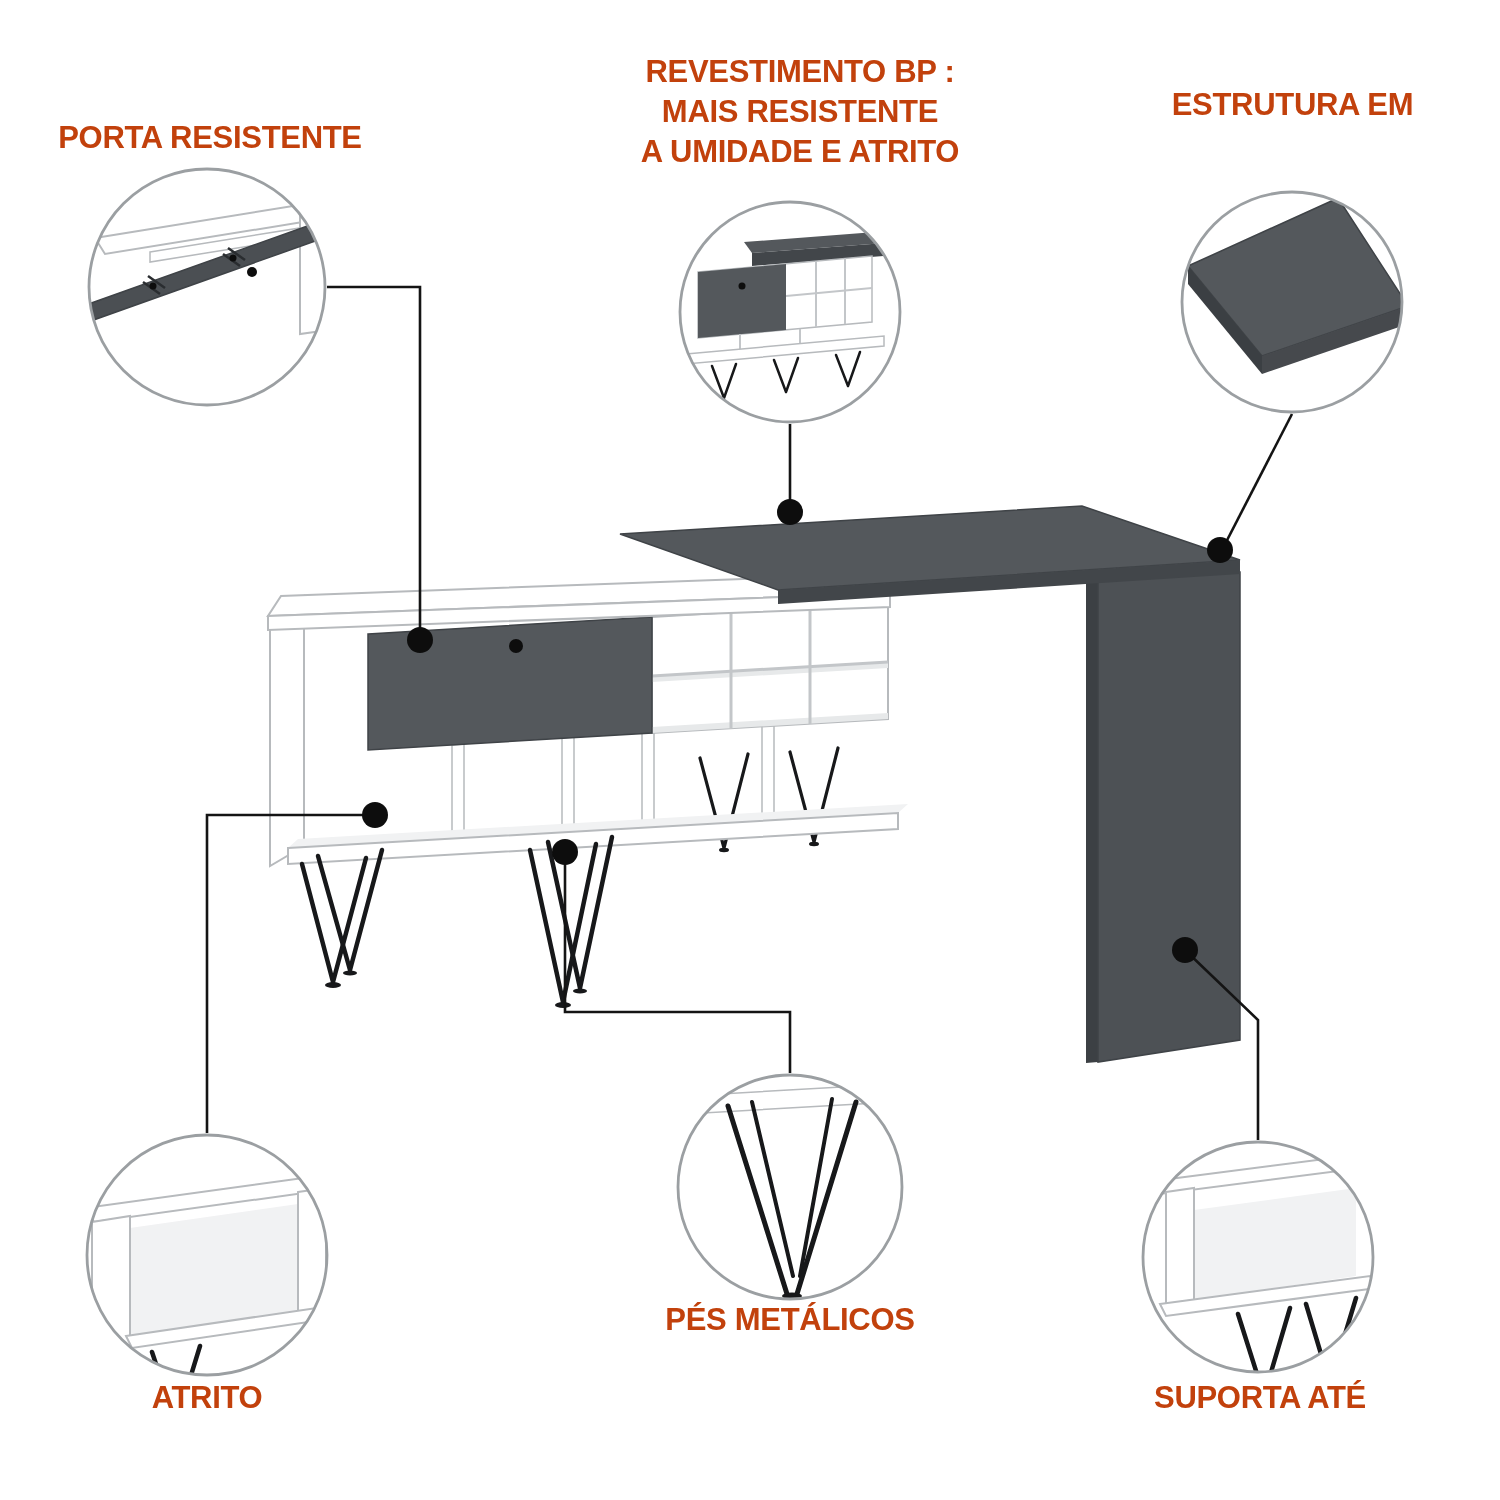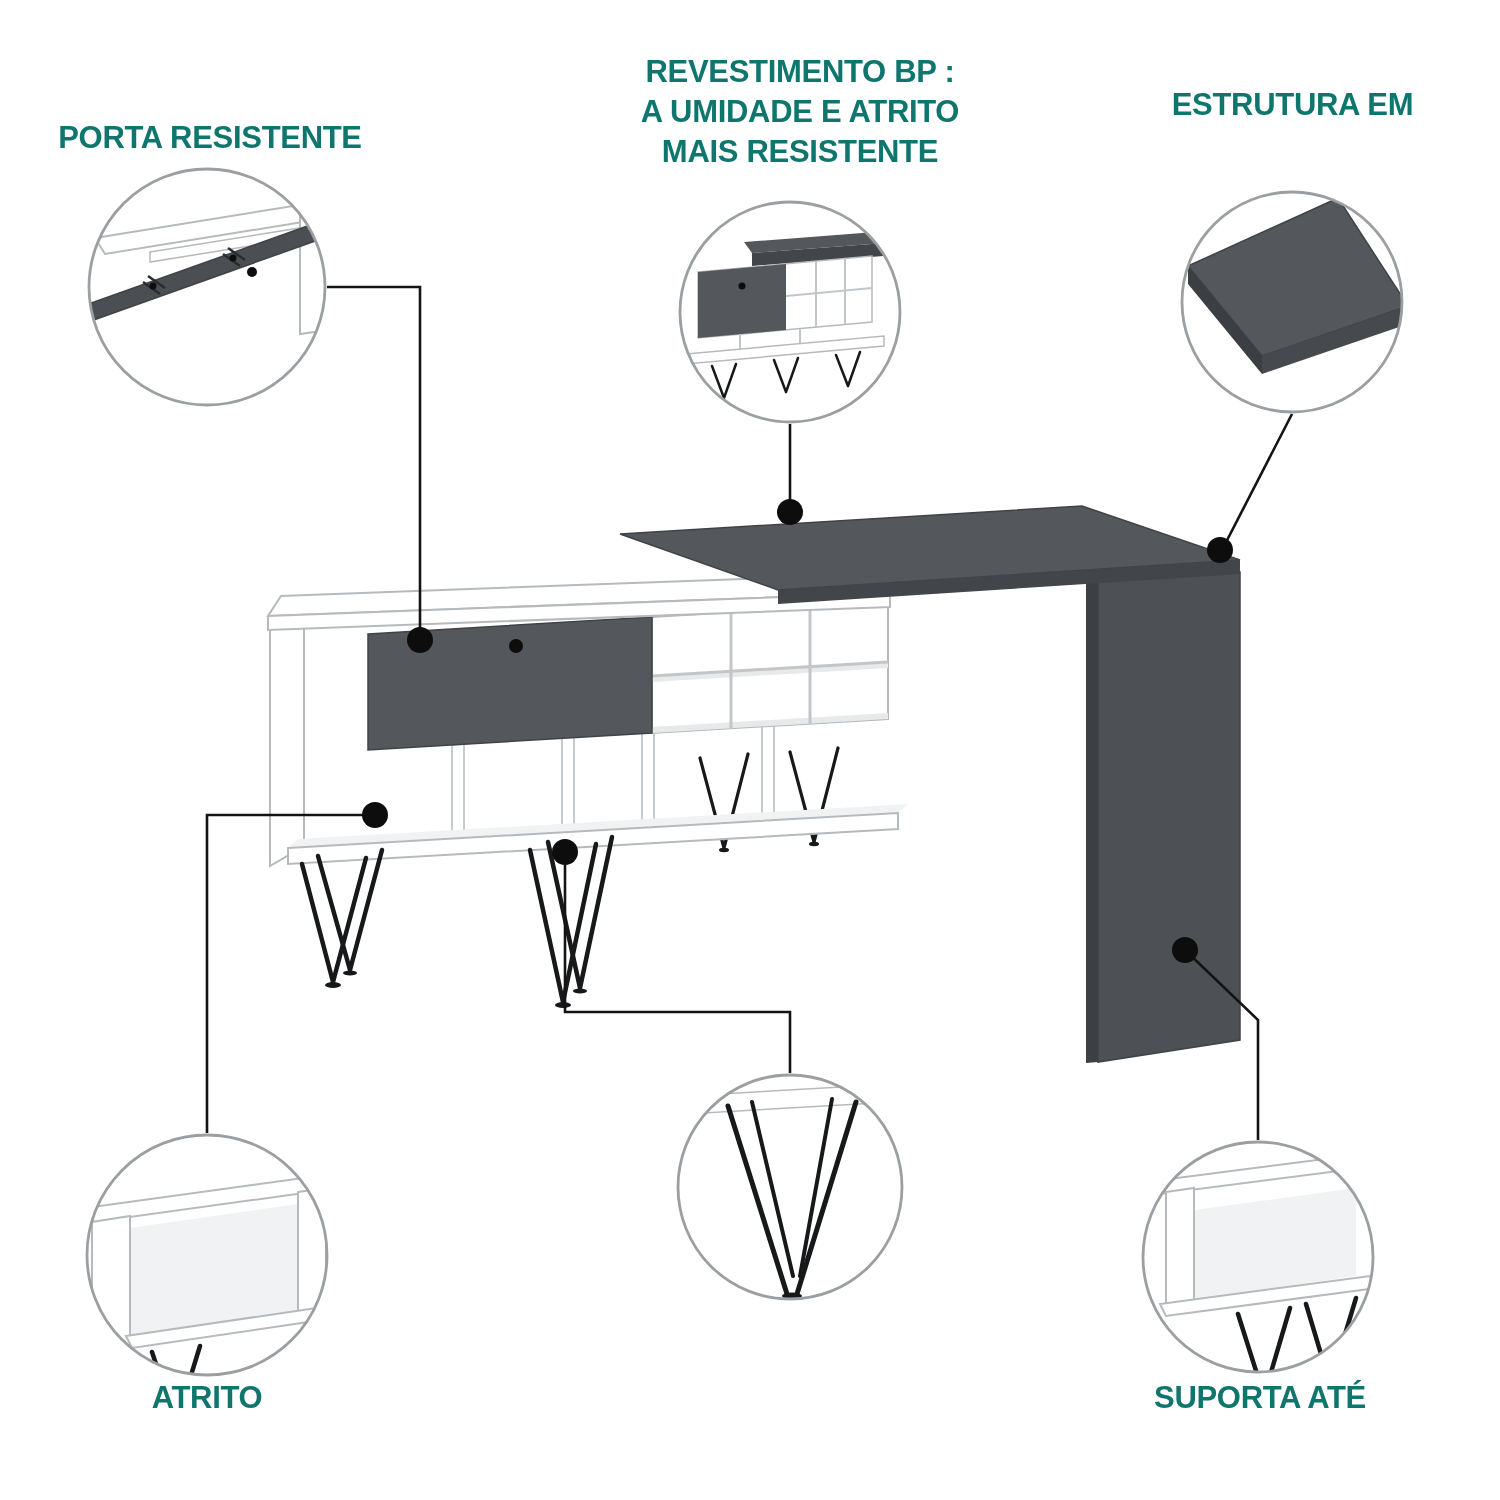--- a/index.html
+++ b/index.html
@@ -2,21 +2,21 @@
 <html><head>
 <meta charset="utf-8">
 <style>
   html,body{margin:0;padding:0;background:#ffffff;}
   .stage{
     position:relative;width:1500px;height:1500px;background:#ffffff;overflow:hidden;
     font-family:"Liberation Sans", sans-serif;
   }
   .art{position:absolute;left:0;top:0;}
   .label{
-    position:absolute;text-align:center;font-weight:700;color:#0f766e;
+    position:absolute;text-align:center;font-weight:700;color:#c2410c;
     font-size:31px;line-height:40px;letter-spacing:-0.3px;white-space:nowrap;
   }
   
   .w-face{fill:#ffffff;stroke:#b7babd;stroke-width:2;}
   .w-face-thin{fill:#ffffff;stroke:#b7babd;stroke-width:1.5;}
   .shade{fill:#e7e9ea;}
   .shade-lt{fill:#f1f2f3;}
   .grid-line{stroke:#c3c6c9;stroke-width:3;fill:none;}
   .grid-line-thin{stroke:#c3c6c9;stroke-width:2;fill:none;}
   .dark-stroke{stroke:#3f4347;stroke-width:1.5;}
@@ -225,28 +225,31 @@
       <circle class="ring" cx="1258" cy="1257" r="115"></circle>
     </g>
   </svg>
 
   <div class="label" style="left:40px;top:118px;width:340px">
     <div>PORTA RESISTENTE</div>
   </div>
 
   <div class="label" style="left:590px;top:52px;width:420px">
     <div>REVESTIMENTO BP :</div>
+    <div>MAIS RESISTENTE</div>
     <div>A UMIDADE E ATRITO</div>
-    <div>MAIS RESISTENTE</div>
   </div>
 
   <div class="label" style="left:1135px;top:85px;width:315px">
     <div>ESTRUTURA EM</div>
   </div>
 
+  <div class="label" style="left:630px;top:1300px;width:320px">
+    <div>PÉS METÁLICOS</div>
+  </div>
 
   <div class="label" style="left:47px;top:1378px;width:320px">
     <div>ATRITO</div>
   </div>
 
   <div class="label" style="left:1075px;top:1378px;width:370px">
     <div>SUPORTA ATÉ</div>
   </div>
 
 </div>

